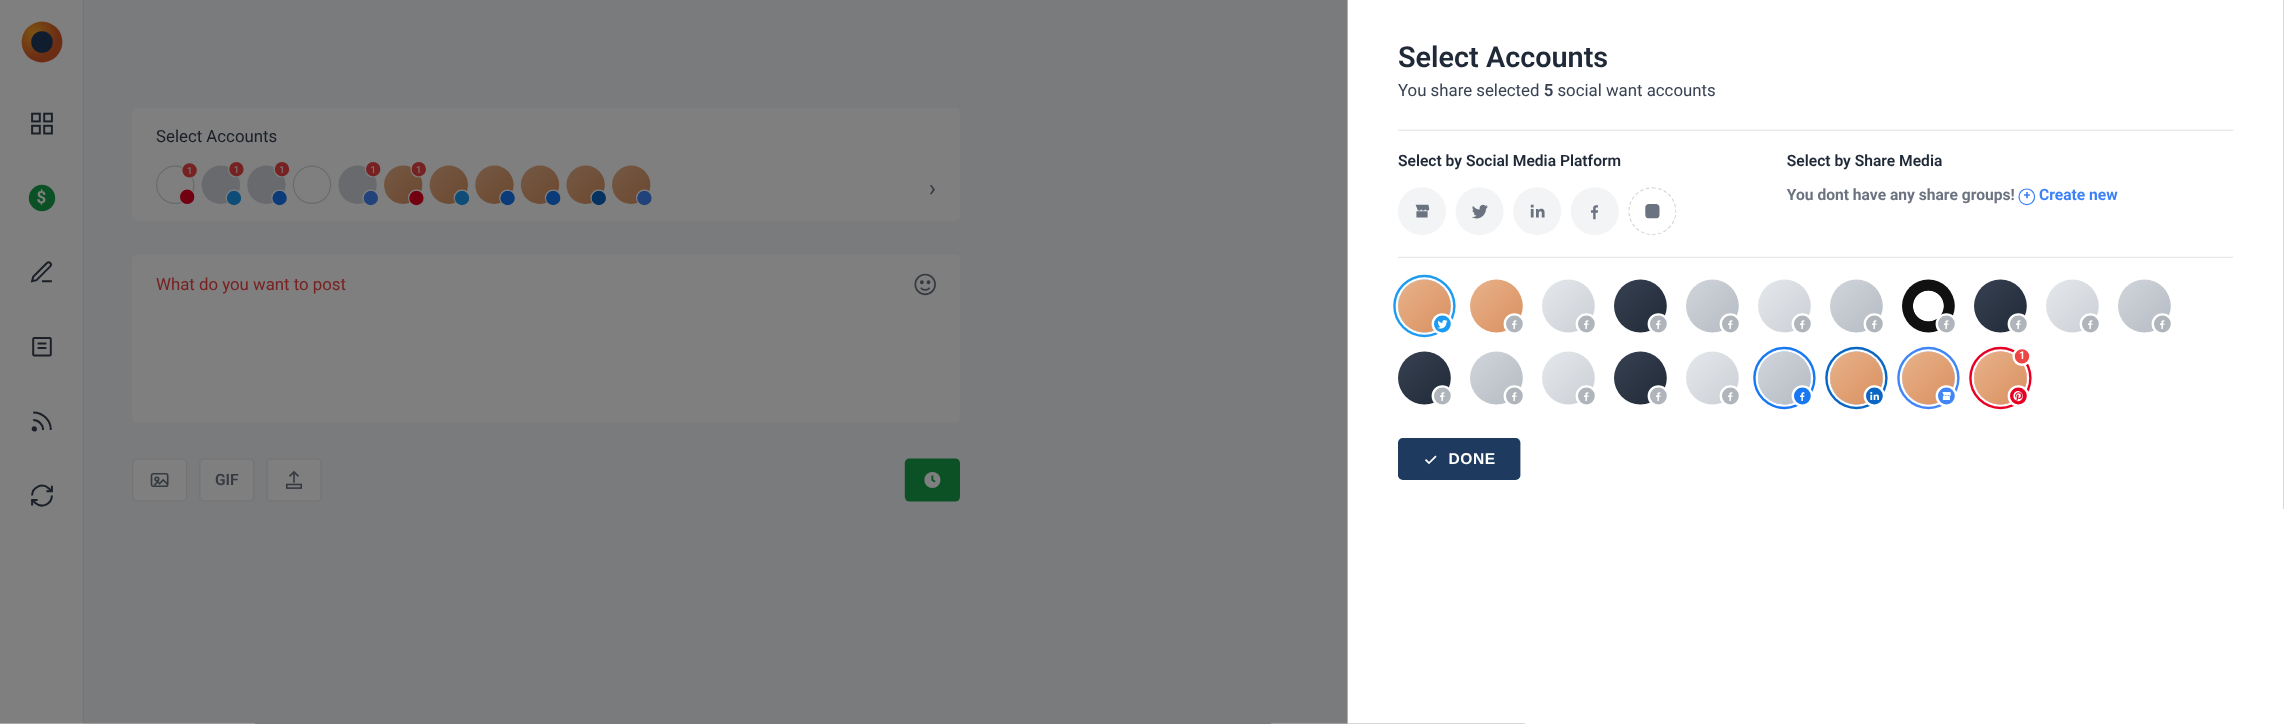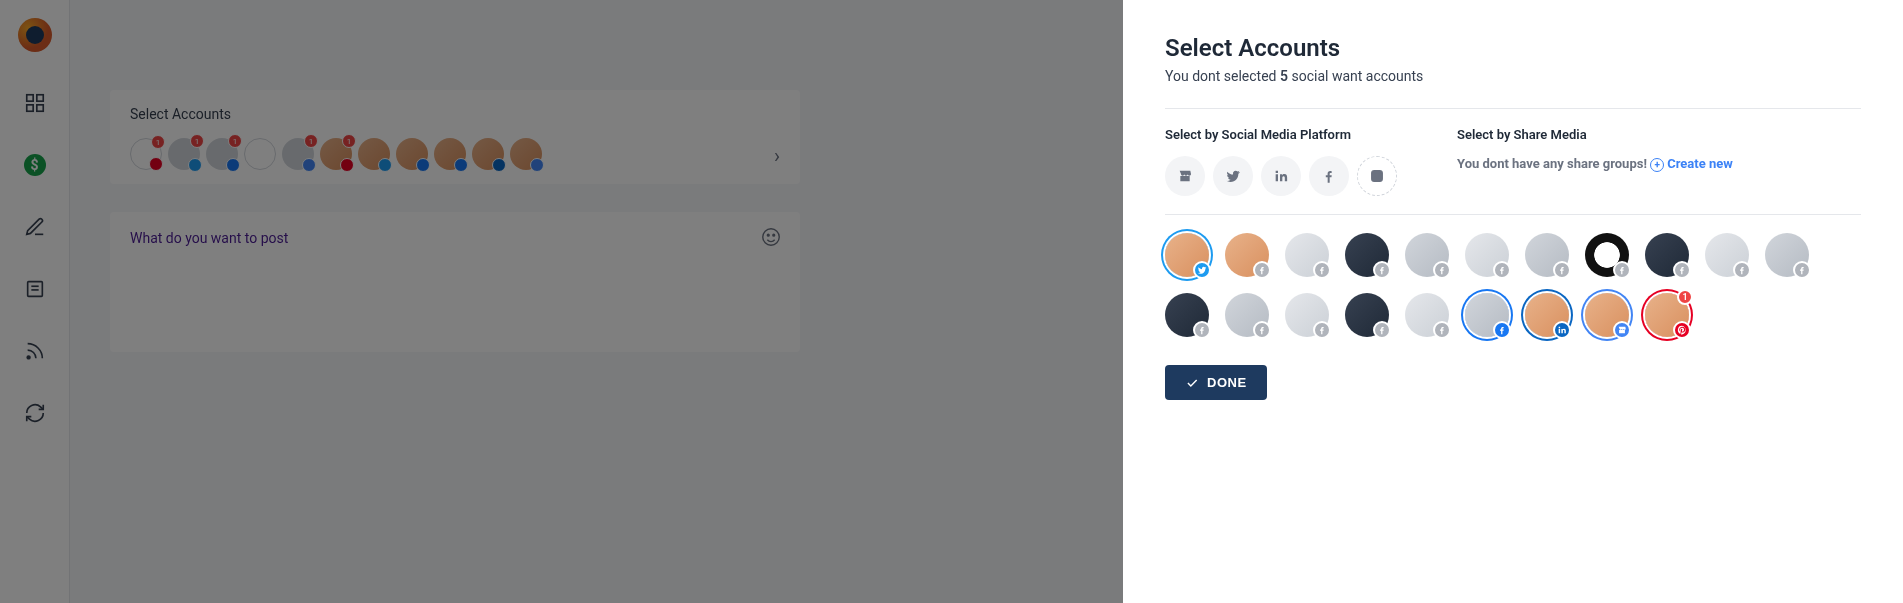--- a/index.html
+++ b/index.html
@@ -22,38 +22,38 @@
   .composer-card { background: #ffffff; border-radius: 4px; margin-bottom: 28px; padding: 0; width: 690px; }
   .composer-card .label { font-size: 14px; color: #374151; padding: 16px 20px 6px 20px; }
   .account-row { display:flex; align-items:center; gap: 6px; padding: 10px 20px 14px 20px; position: relative; }
   .mini-avatar { width: 32px; height: 32px; border-radius: 50%; background: #d1d5db; position: relative; flex-shrink:0; }
   .mini-avatar.hollow { background: #fff; border: 1.5px solid #d1d5db; }
   .mini-avatar .mini-net { position:absolute; bottom:-2px; right:-2px; width:14px; height:14px; border-radius:50%; background:#1d9bf0; border:1.5px solid #fff; }
   .mini-avatar .mini-count { position:absolute; top:-4px; right:-4px; width:14px; height:14px; border-radius:50%; background:#ef4444; border:1.5px solid #fff; color:#fff; font-size:8px; display:flex;align-items:center;justify-content:center; }
   .more-chevron { position:absolute; right:20px; top:50%; transform:translateY(-50%); color:#6b7280; font-size:20px; }
 
   .composer-body { background:#fff; border-radius:4px; padding: 18px 20px; min-height: 140px; position: relative; width: 690px; }
-  .composer-body .ph { color: #4c1d95; font-size: 14px; }
+  .composer-body .ph { color: #ef4444; font-size: 14px; }
   .emoji-tool { position:absolute; top:14px; right:18px; color:#6b7280; width:22px; height:22px; }
   .emoji-tool svg { width:22px; height:22px; fill:none; stroke:currentColor; stroke-width:1.5; }
 
   .composer-footer { display:flex; align-items:center; gap:10px; margin-top: 30px; width: 690px; }
   .tool-btn { width:46px; height:36px; background:#fff; border:1px solid #e5e7eb; border-radius:4px; display:flex; align-items:center; justify-content:center; color:#6b7280; font-weight:600; font-size:13px; }
   .tool-btn svg { width:18px; height:18px; fill:none; stroke:currentColor; stroke-width:1.8; }
   .record-btn { margin-left:auto; width:46px; height:36px; background:#16a34a; border-radius:4px; display:flex; align-items:center; justify-content:center; color:#fff; }
   .record-btn svg { width:18px; height:18px; fill:currentColor; }
 
   
   .drawer { position:absolute; top:0; right:0; width: 780px; height: 100%; background:#fff; z-index: 20; padding: 34px 42px; }
   .drawer h1 { font-size: 24px; font-weight: 600; color: #1f2937; margin-bottom: 6px; }
   .drawer .sub { font-size: 14px; color: #374151; margin-bottom: 24px; }
   .drawer .sub b { font-weight:600; }
   .drawer hr { border:none; border-top:1px solid #e5e7eb; margin-bottom: 18px; }
 
-  .filter-row { display:flex; gap: 60px; margin-bottom: 18px; }
+  .filter-row { display:flex; gap: 92px; margin-bottom: 18px; }
   .filter-col .col-title { font-size: 13px; font-weight: 600; color: #1f2937; margin-bottom: 14px; }
   .platform-row { display:flex; gap: 8px; }
   .platform-btn { width:40px; height:40px; border-radius:50%; background:#f3f4f6; display:flex; align-items:center; justify-content:center; color:#6b7280; }
   .platform-btn.dashed { background:transparent; border:1.5px dashed #d1d5db; }
   .platform-btn svg { width:16px; height:16px; fill:currentColor; }
 
   .share-msg { font-size: 13px; color:#6b7280;font-weight:bold; }
   .share-msg a { color:#3b82f6; text-decoration:none; cursor:pointer; }
   .share-msg .plus { display:inline-block; width:14px; height:14px; border:1px solid #3b82f6; border-radius:50%; color:#3b82f6; font-size:10px; line-height:12px; text-align:center; margin-right:3px; vertical-align:middle; }
 
@@ -174,28 +174,51 @@
     <div class="emoji-tool">
       <svg viewBox="0 0 24 24">
           <circle cx="12" cy="12" r="9"></circle>
           <circle cx="9" cy="10" r="1" fill="currentColor"></circle>
           <circle cx="15" cy="10" r="1" fill="currentColor"></circle>
           <path d="M8 15c1 1.3 2.5 2 4 2s3-.7 4-2"></path>
         </svg>
     </div>
   </div>
 
+  <div class="composer-footer">
+    <div class="tool-btn">
+      <svg viewBox="0 0 24 24">
+          <rect x="3" y="5" width="18" height="14" rx="2"></rect>
+          <circle cx="9" cy="11" r="2"></circle>
+          <path d="m21 17-5-5-4 4-2-2-4 4"></path>
+        </svg>
+    </div>
+    <div class="tool-btn">GIF</div>
+    <div class="tool-btn">
+      <svg viewBox="0 0 24 24">
+          <path d="M12 3v12"></path>
+          <path d="m7 8 5-5 5 5"></path>
+          <rect x="4" y="17" width="16" height="4"></rect>
+        </svg>
+    </div>
+    <div class="record-btn">
+      <svg viewBox="0 0 24 24">
+          <circle cx="12" cy="12" r="9"></circle>
+          <path d="M12 7v5l3 2" stroke="#16a34a" stroke-width="2" fill="none"></path>
+        </svg>
+    </div>
+  </div>
 </div>
 
 <div class="dim-overlay"></div>
 
 <div class="drawer">
   <h1>Select Accounts</h1>
   <p class="sub">
-    <span>You dont selected </span><b>5</b><span> social want accounts</span>
+    <span>You share selected </span><b>5</b><span> social want accounts</span>
   </p>
   <hr>
 
   <div class="filter-row">
     <div class="filter-col">
       <div class="col-title">Select by Social Media Platform</div>
       <div class="platform-row" id="platform-row">
           <div class="platform-btn">
             <svg viewBox="0 0 24 24">
               <path d="M4 4h16l1 5c0 1.4-1.1 2.5-2.5 2.5S16 10.4 16 9c0 1.4-1.1 2.5-2.5 2.5S11 10.4 11 9c0 1.4-1.1 2.5-2.5 2.5S6 10.4 6 9L4 4Zm1 8h14v8H5v-8Z"></path>

